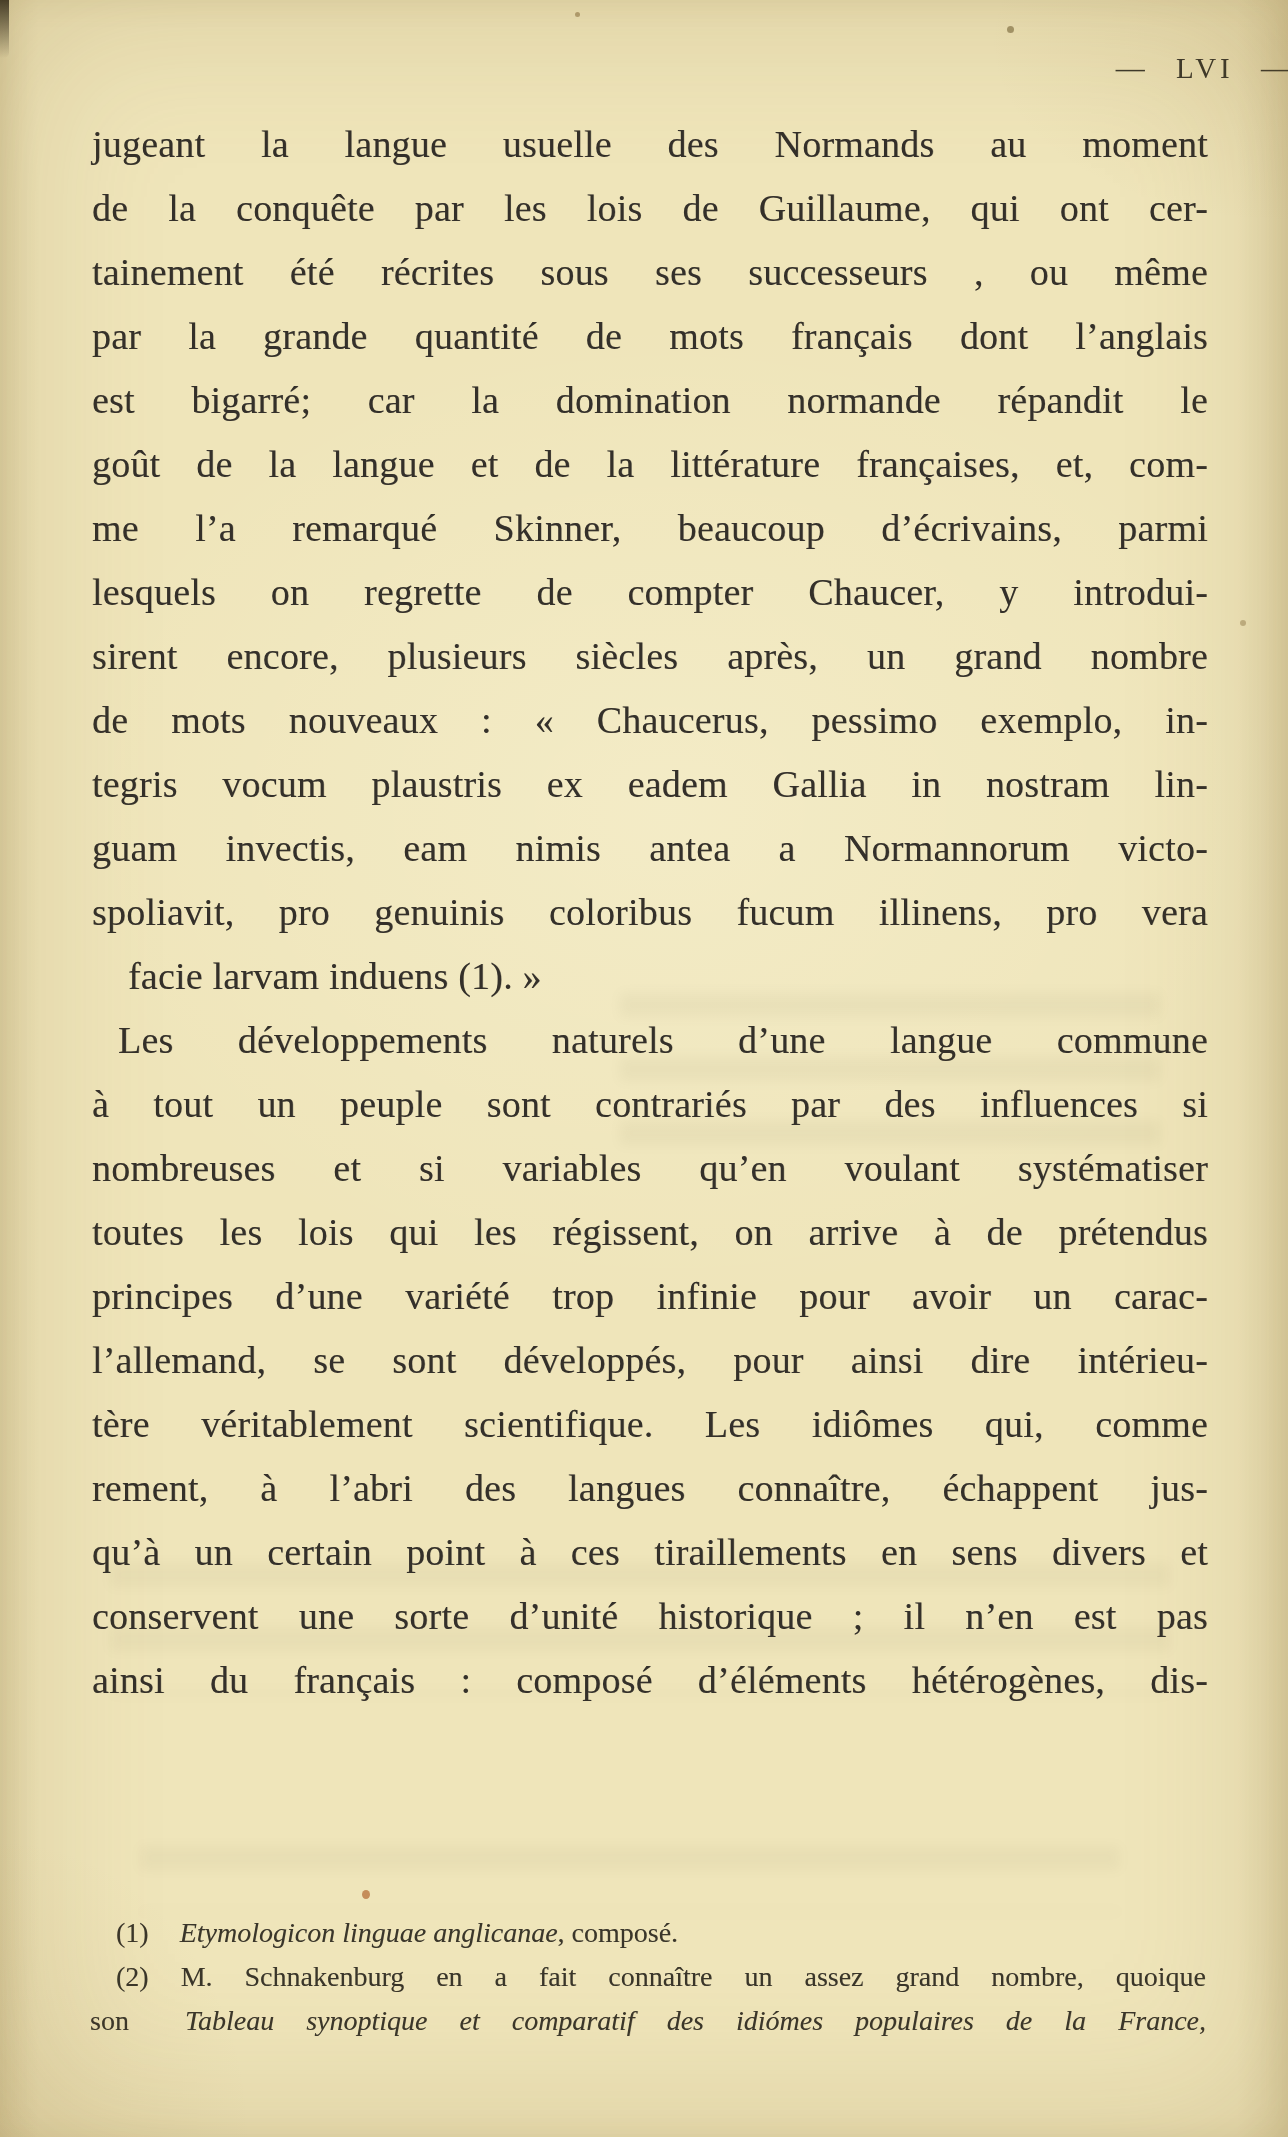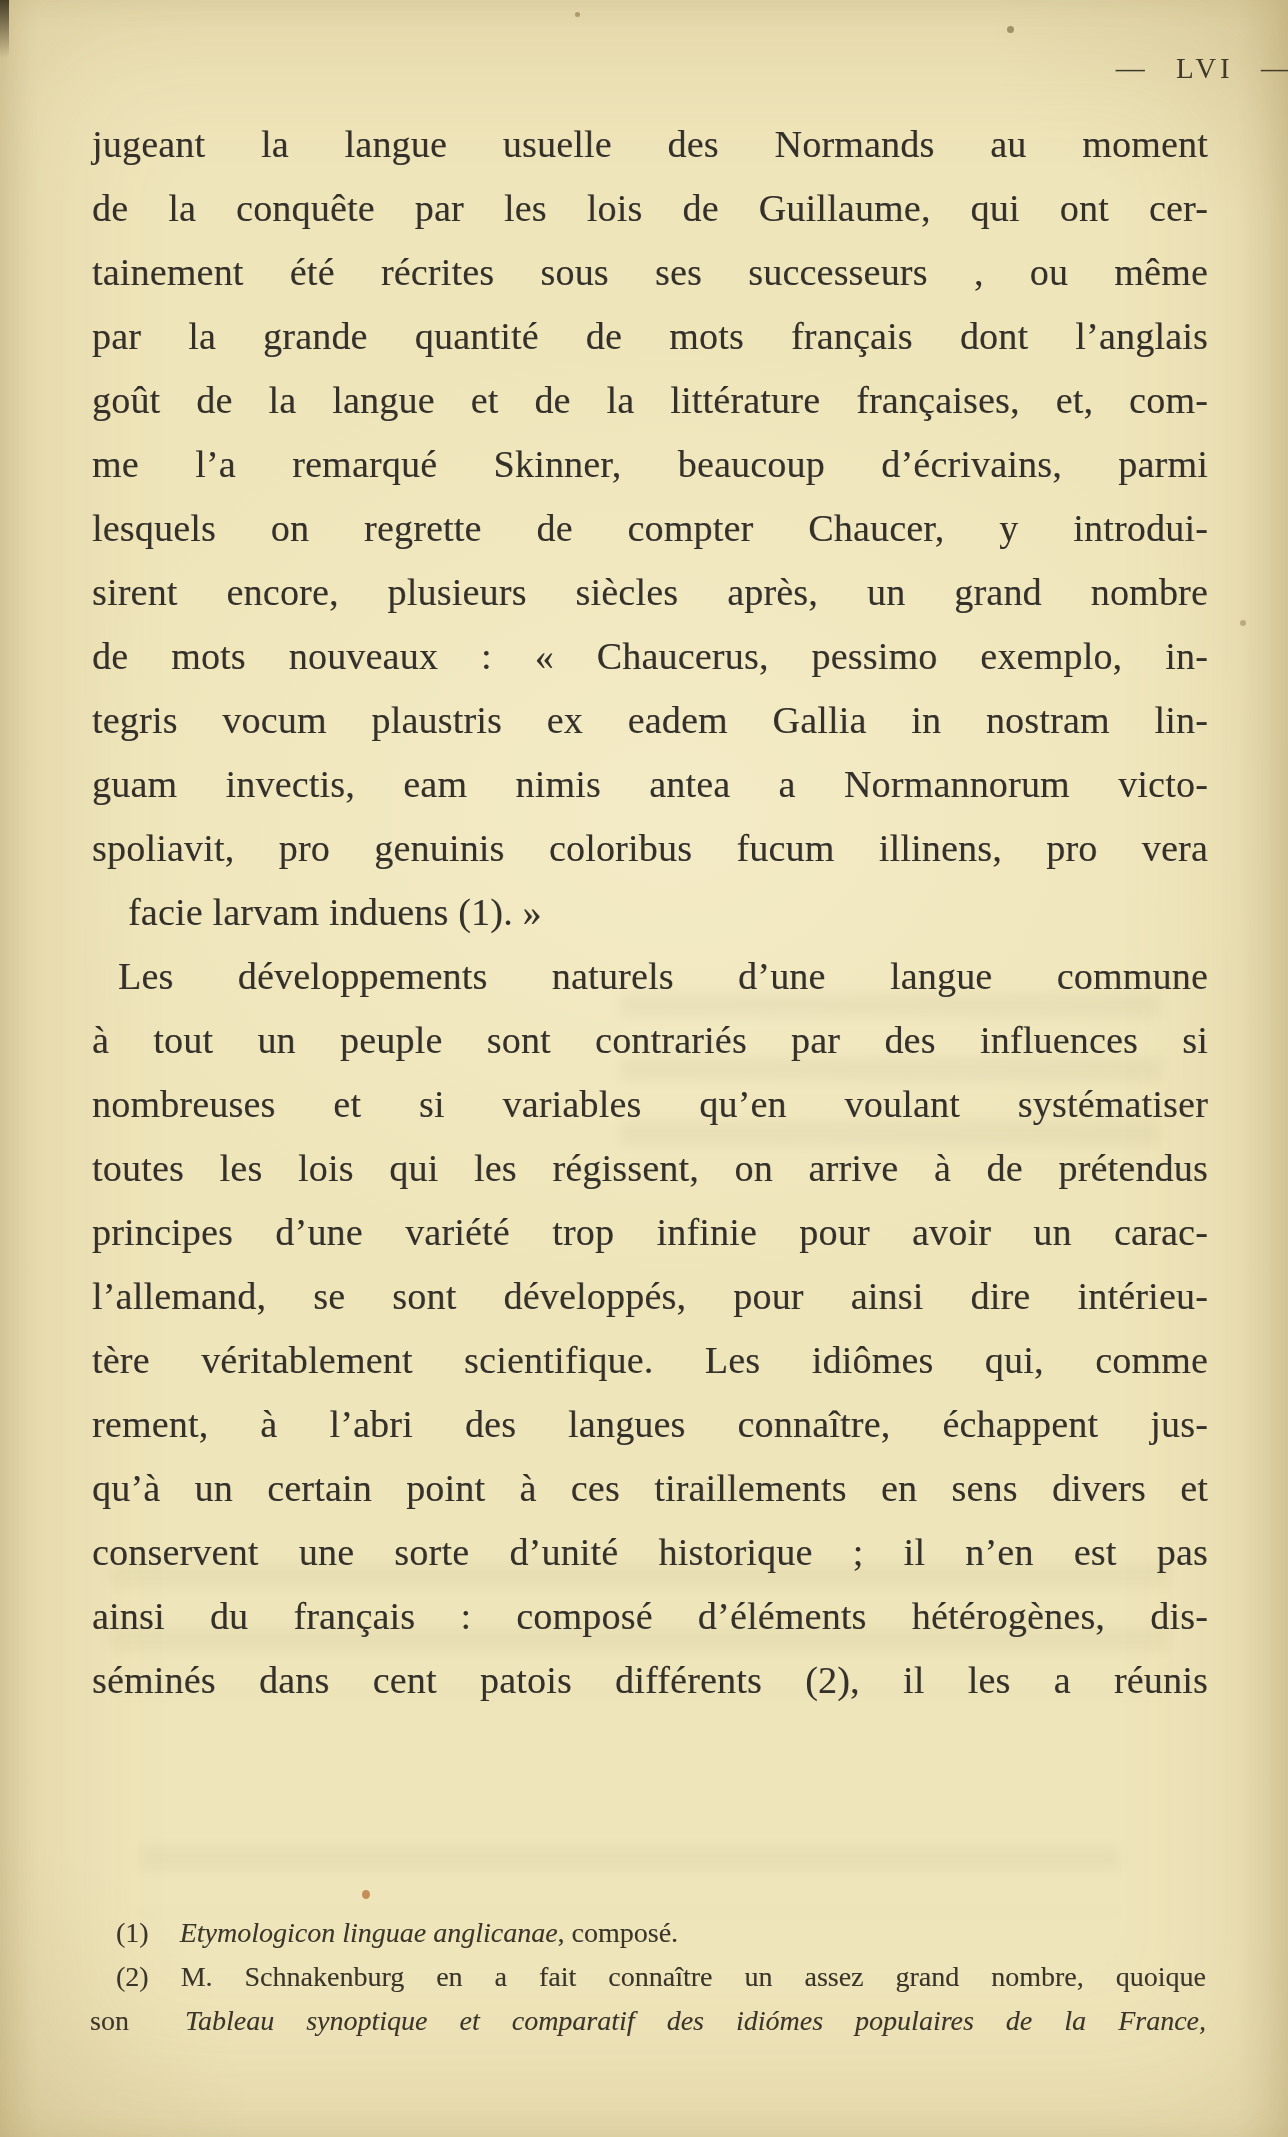--- a/index.html
+++ b/index.html
@@ -113,20 +113,21 @@
   <div class="speck speck4"></div>
 
   <div class="running-head">— LVI —</div>
 
   <div class="text-block" id="bodyBlock">
       <div>
         <div class="line">jugeant la langue usuelle des Normands au moment</div>
         <div class="line">de la conquête par les lois de Guillaume, qui ont cer-</div>
         <div class="line">tainement été récrites sous ses successeurs , ou même</div>
         <div class="line">par la grande quantité de mots français dont l’anglais</div>
+        <div class="line">est bigarré; car la domination normande répandit le</div>
         <div class="line">goût de la langue et de la littérature françaises, et, com-</div>
         <div class="line">me l’a remarqué Skinner, beaucoup d’écrivains, parmi</div>
         <div class="line">lesquels on regrette de compter Chaucer, y introdui-</div>
         <div class="line">sirent encore, plusieurs siècles après, un grand nombre</div>
         <div class="line">de mots nouveaux : « Chaucerus, pessimo exemplo, in-</div>
         <div class="line">tegris vocum plaustris ex eadem Gallia in nostram lin-</div>
         <div class="line">guam invectis, eam nimis antea a Normannorum victo-</div>
         <div class="line">spoliavit, pro genuinis coloribus fucum illinens, pro vera</div>
         <div class="line no-stretch">facie larvam induens (1). »</div>
       </div>
@@ -135,21 +136,20 @@
         <div class="line">à tout un peuple sont contrariés par des influences si</div>
         <div class="line">nombreuses et si variables qu’en voulant systématiser</div>
         <div class="line">toutes les lois qui les régissent, on arrive à de prétendus</div>
         <div class="line">principes d’une variété trop infinie pour avoir un carac-</div>
         <div class="line">l’allemand, se sont développés, pour ainsi dire intérieu-</div>
         <div class="line">tère véritablement scientifique. Les idiômes qui, comme</div>
         <div class="line">rement, à l’abri des langues connaître, échappent jus-</div>
         <div class="line">qu’à un certain point à ces tiraillements en sens divers et</div>
         <div class="line">conservent une sorte d’unité historique ; il n’en est pas</div>
         <div class="line">ainsi du français : composé d’éléments hétérogènes, dis-</div>
-        <div class="line">séminés dans cent patois différents (2), il les a réunis</div>
       </div>
     </div>
 
   <div class="footnote-block" id="footBlock">
       <div class="fline indent no-stretch"><span>(1) </span><span class="it">Etymologicon linguae anglicanae</span><span>, composé.</span></div>
       <div class="fline indent"><span>(2) M. Schnakenburg en a fait connaître un assez grand nombre, quoique</span></div>
       <div class="fline"><span>son </span><span class="it">Tableau synoptique et comparatif des idiómes populaires de la France,</span></div>
     </div>
 
   <div class="vignette"></div>

